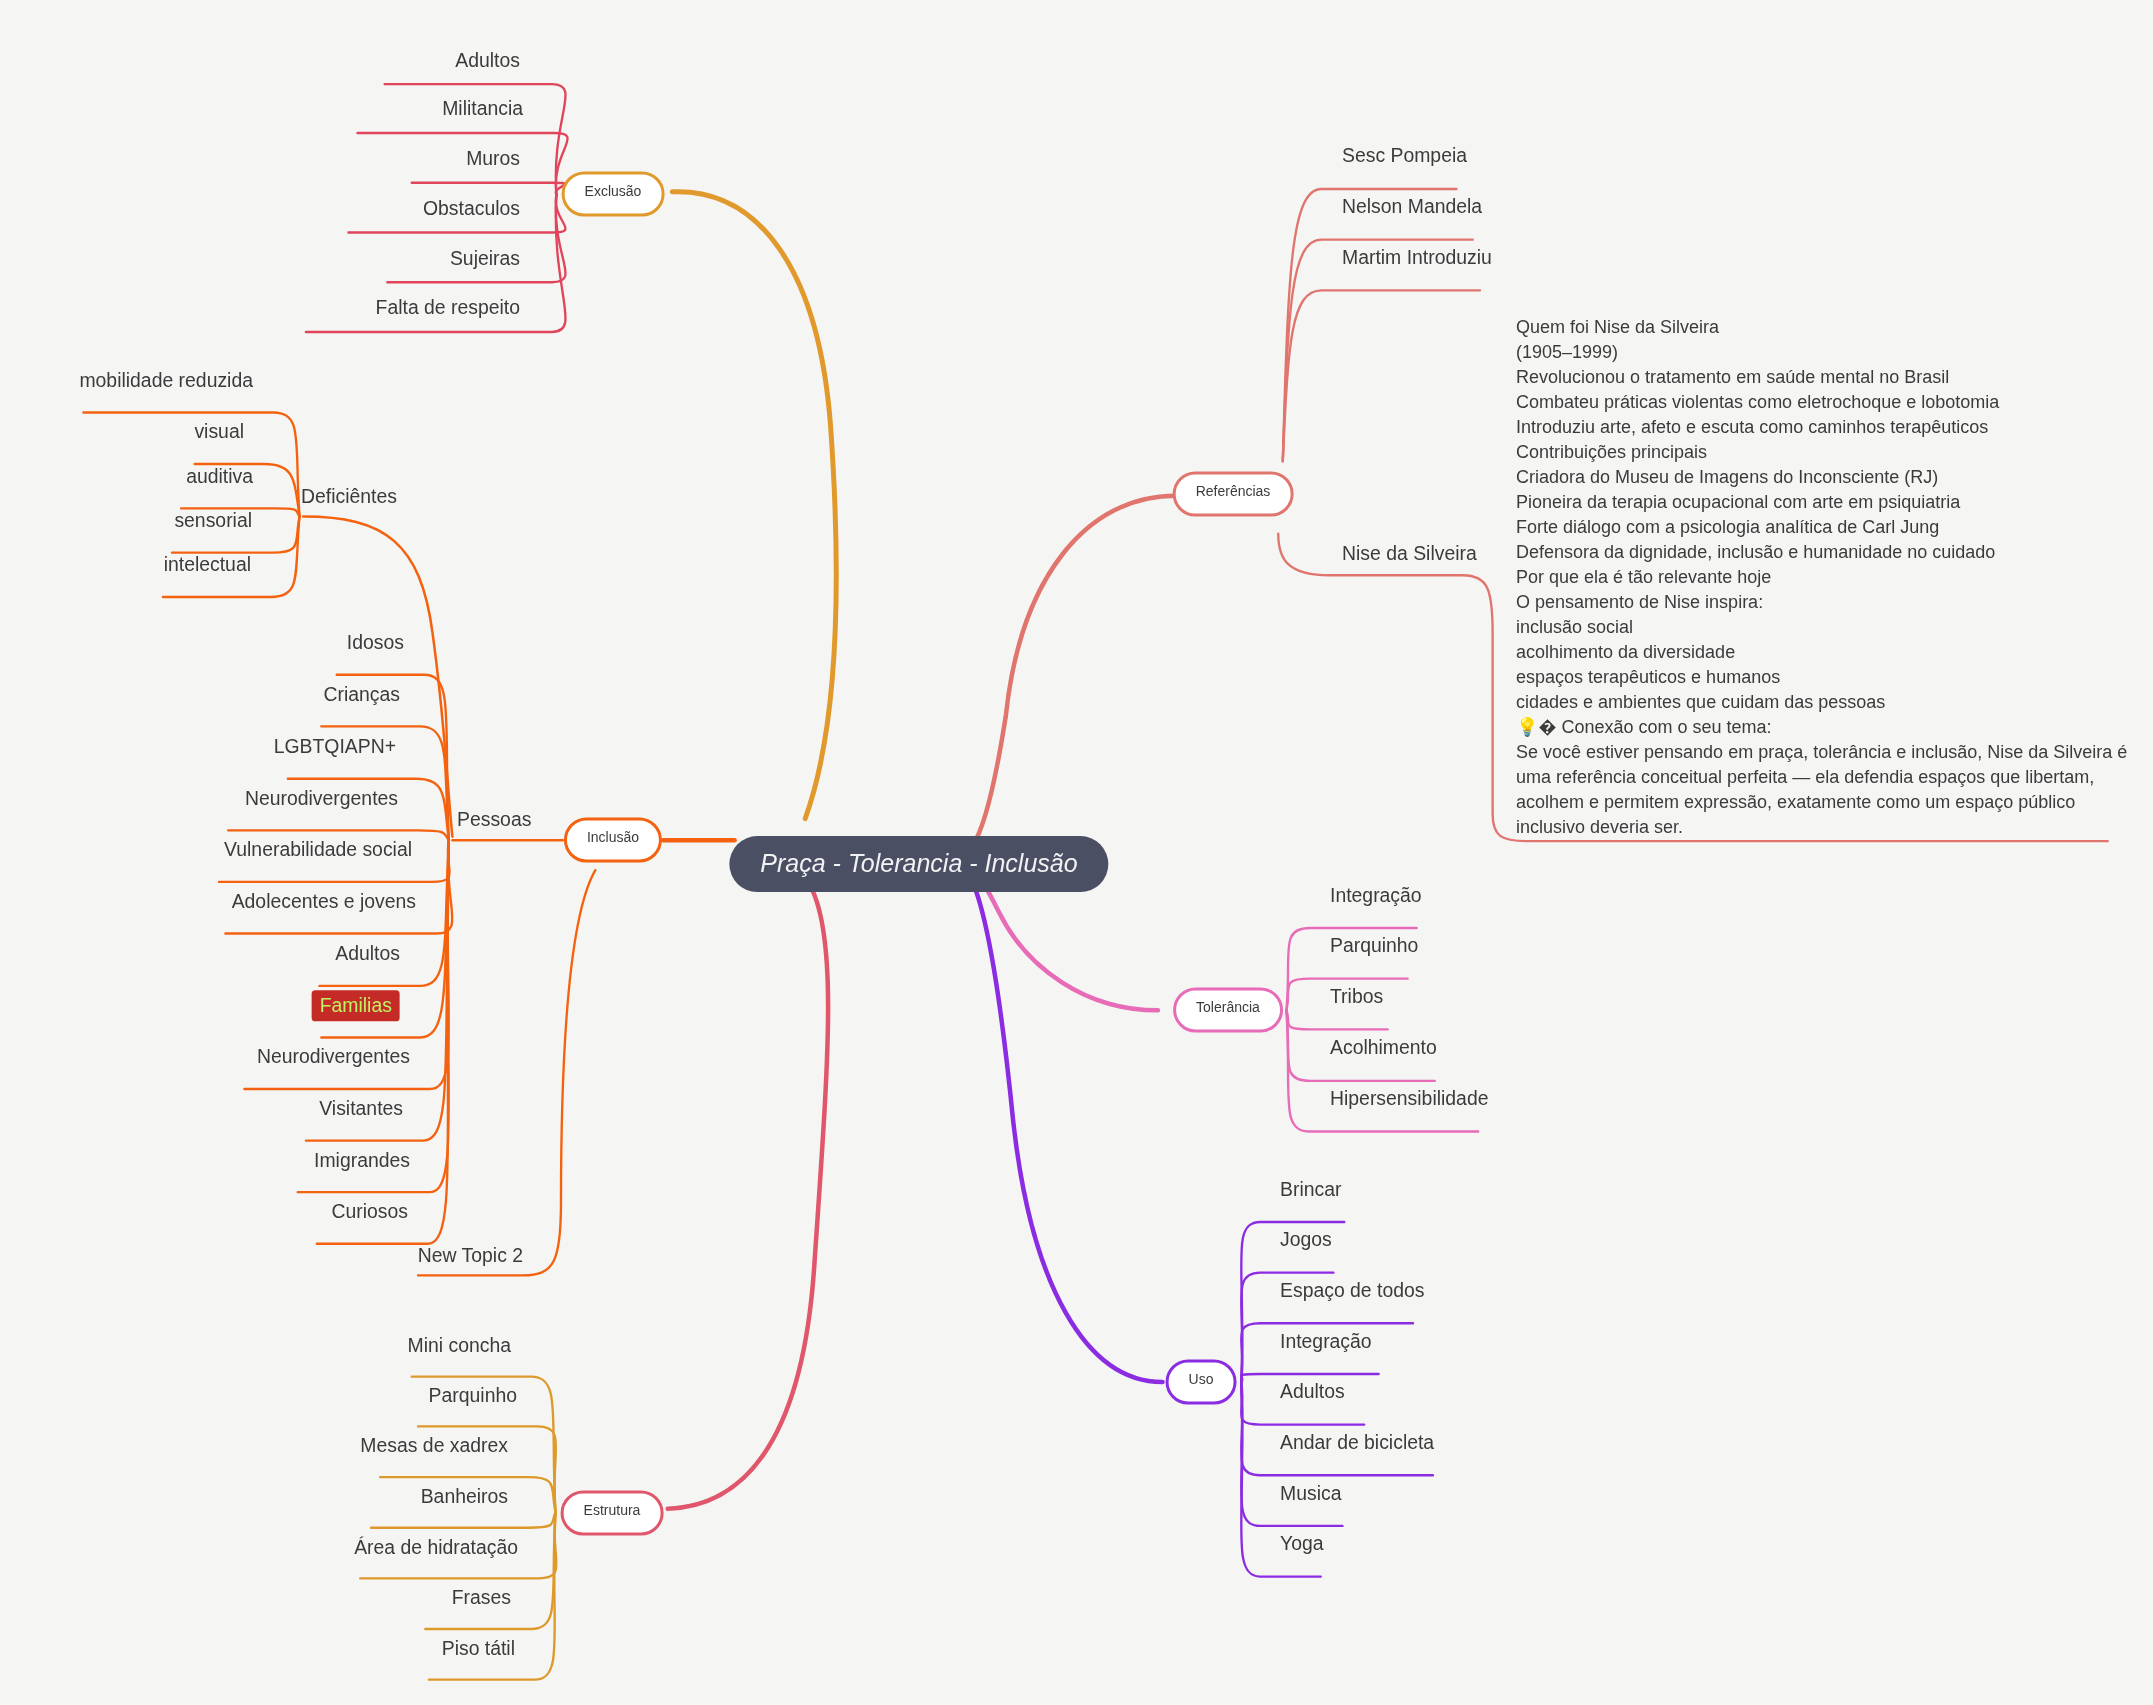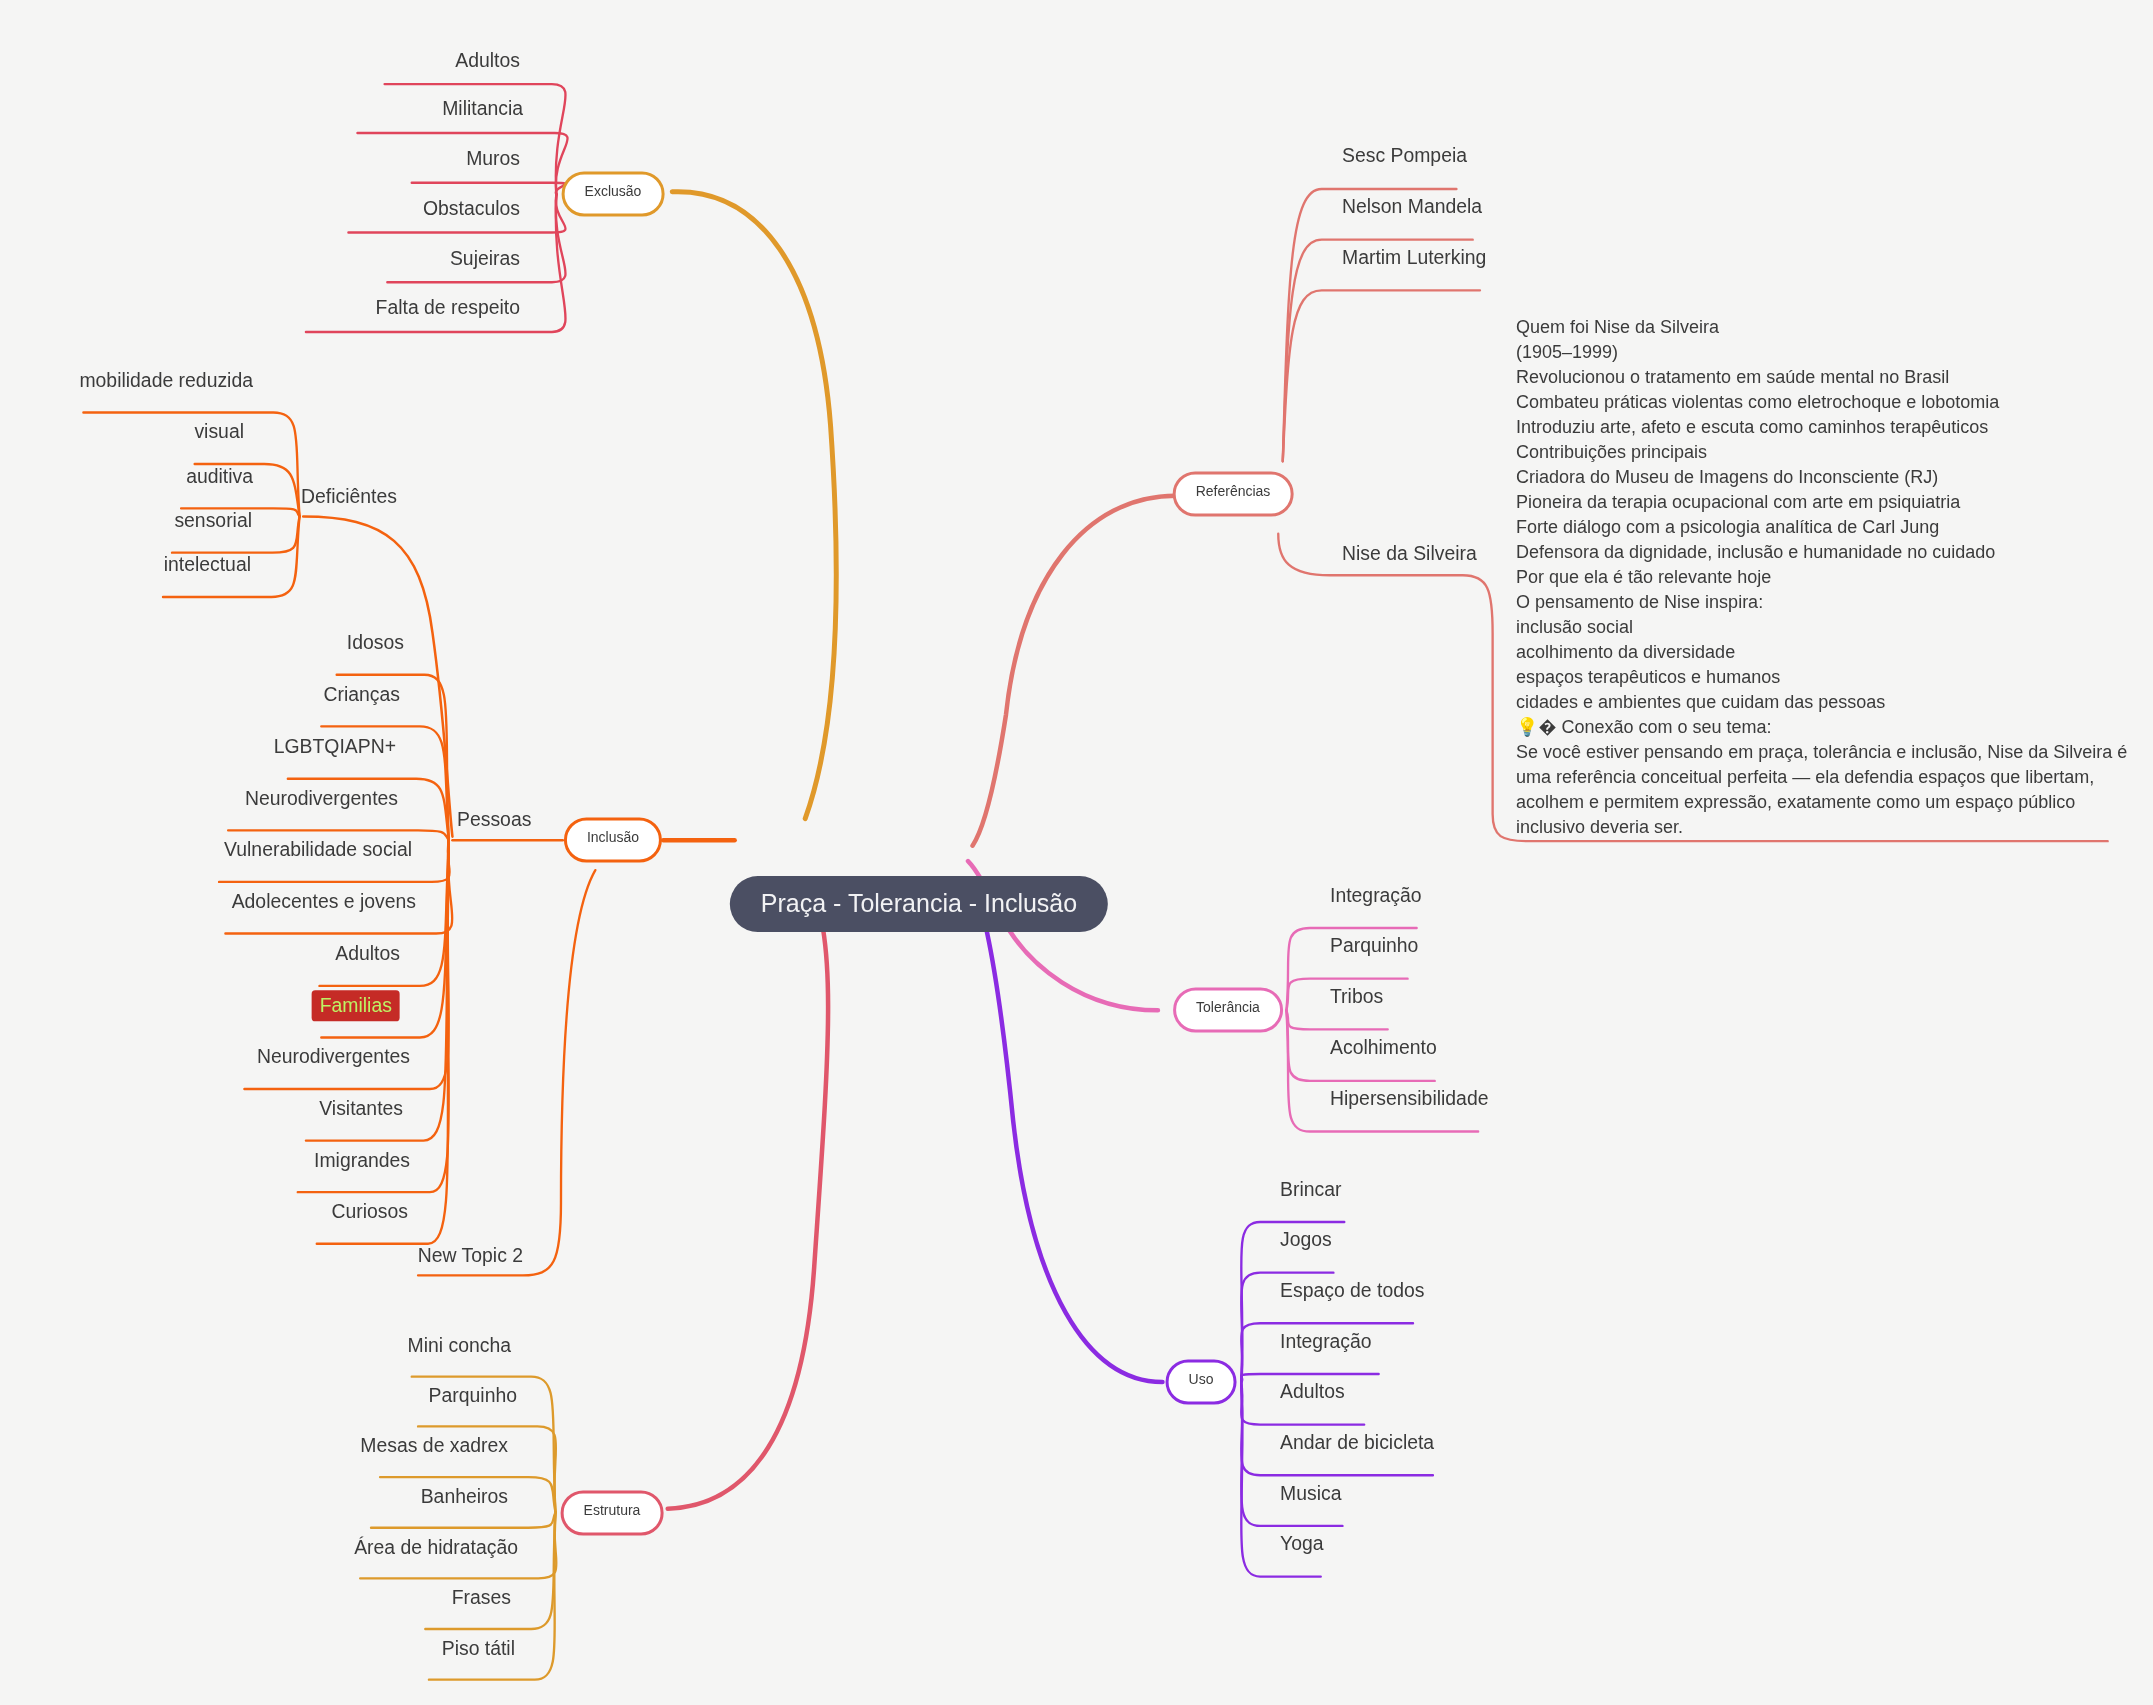--- a/index.html
+++ b/index.html
@@ -123,21 +123,21 @@
       <path d="M 1486 1351 L 1393 1351 C 1359 1351 1378 1404.1 1372 1528" fill="none" stroke="#8b2be2" stroke-width="2.6" stroke-linecap="round"></path>
       <path d="M 1474 1407 L 1393 1407 C 1359 1407 1378 1443.3 1372 1528" fill="none" stroke="#8b2be2" stroke-width="2.6" stroke-linecap="round"></path>
       <path d="M 1562 1463 L 1393 1463 C 1359 1463 1378 1482.5 1372 1528" fill="none" stroke="#8b2be2" stroke-width="2.6" stroke-linecap="round"></path>
       <path d="M 1524 1519 L 1393 1519 C 1359 1519 1378 1521.7 1372 1528" fill="none" stroke="#8b2be2" stroke-width="2.6" stroke-linecap="round"></path>
       <path d="M 1508 1575 L 1393 1575 C 1359 1575 1378 1560.9 1372 1528" fill="none" stroke="#8b2be2" stroke-width="2.6" stroke-linecap="round"></path>
       <path d="M 1584 1631 L 1393 1631 C 1359 1631 1378 1600.1 1372 1528" fill="none" stroke="#8b2be2" stroke-width="2.6" stroke-linecap="round"></path>
       <path d="M 1484 1687 L 1393 1687 C 1359 1687 1378 1639.3 1372 1528" fill="none" stroke="#8b2be2" stroke-width="2.6" stroke-linecap="round"></path>
       <path d="M 1460 1743 L 1393 1743 C 1359 1743 1378 1678.5 1372 1528" fill="none" stroke="#8b2be2" stroke-width="2.6" stroke-linecap="round"></path>
     </svg>
   <div id="nodes">
-      <div class="root" style="left: 919px; top: 904px;">Praça - Tolerancia - Inclusão</div>
+      <div class="root" style="left: 919px; top: 864px; font-style: italic;">Praça - Tolerancia - Inclusão</div>
       <div class="node pill exclusao" style="left: 613px; top: 194px;">Exclusão</div>
       <div class="node leaf r" style="left: 520px; top: 61px; transform: translate(-100%, -50%);">Adultos</div>
       <div class="node leaf r" style="left: 523px; top: 109px; transform: translate(-100%, -50%);">Militancia</div>
       <div class="node leaf r" style="left: 520px; top: 159px; transform: translate(-100%, -50%);">Muros</div>
       <div class="node leaf r" style="left: 520px; top: 209px; transform: translate(-100%, -50%);">Obstaculos</div>
       <div class="node leaf r" style="left: 520px; top: 259px; transform: translate(-100%, -50%);">Sujeiras</div>
       <div class="node leaf r" style="left: 520px; top: 308px; transform: translate(-100%, -50%);">Falta de respeito</div>
       <div class="node pill inclusao" style="left: 613px; top: 840px;">Inclusão</div>
       <div class="node leaf l" style="left: 457px; top: 820px; transform: translate(0px, -50%);">Pessoas</div>
       <div class="node leaf r" style="left: 404px; top: 643px; transform: translate(-100%, -50%);">Idosos</div>
@@ -163,21 +163,21 @@
       <div class="node leaf r" style="left: 511px; top: 1346px; transform: translate(-100%, -50%);">Mini concha</div>
       <div class="node leaf r" style="left: 517px; top: 1396px; transform: translate(-100%, -50%);">Parquinho</div>
       <div class="node leaf r" style="left: 508px; top: 1446px; transform: translate(-100%, -50%);">Mesas de xadrex</div>
       <div class="node leaf r" style="left: 508px; top: 1497px; transform: translate(-100%, -50%);">Banheiros</div>
       <div class="node leaf r" style="left: 518px; top: 1548px; transform: translate(-100%, -50%);">Área de hidratação</div>
       <div class="node leaf r" style="left: 511px; top: 1598px; transform: translate(-100%, -50%);">Frases</div>
       <div class="node leaf r" style="left: 515px; top: 1649px; transform: translate(-100%, -50%);">Piso tátil</div>
       <div class="node pill referencias" style="left: 1233px; top: 494px;">Referências</div>
       <div class="node leaf l" style="left: 1342px; top: 156px; transform: translate(0px, -50%);">Sesc Pompeia</div>
       <div class="node leaf l" style="left: 1342px; top: 207px; transform: translate(0px, -50%);">Nelson Mandela</div>
-      <div class="node leaf l" style="left: 1342px; top: 258px; transform: translate(0px, -50%);">Martim Luterking</div>
+      <div class="node leaf l" style="left: 1342px; top: 258px; transform: translate(0px, -50%);">Martim Introduziu</div>
       <div class="node leaf l" style="left: 1342px; top: 554px; transform: translate(0px, -50%);">Nise da Silveira</div>
       <div class="note" style="left: 1516px; top: 315px;"><div>Quem foi Nise da Silveira</div><div>(1905–1999)</div><div>Revolucionou o tratamento em saúde mental no Brasil</div><div>Combateu práticas violentas como eletrochoque e lobotomia</div><div>Introduziu arte, afeto e escuta como caminhos terapêuticos</div><div>Contribuições principais</div><div>Criadora do Museu de Imagens do Inconsciente (RJ)</div><div>Pioneira da terapia ocupacional com arte em psiquiatria</div><div>Forte diálogo com a psicologia analítica de Carl Jung</div><div>Defensora da dignidade, inclusão e humanidade no cuidado</div><div>Por que ela é tão relevante hoje</div><div>O pensamento de Nise inspira:</div><div>inclusão social</div><div>acolhimento da diversidade</div><div>espaços terapêuticos e humanos</div><div>cidades e ambientes que cuidam das pessoas</div><div><span class="bulb">💡</span>� Conexão com o seu tema:</div><div>Se você estiver pensando em praça, tolerância e inclusão, Nise da Silveira é</div><div>uma referência conceitual perfeita — ela defendia espaços que libertam,</div><div>acolhem e permitem expressão, exatamente como um espaço público</div><div>inclusivo deveria ser.</div></div>
       <div class="node pill tolerancia" style="left: 1228px; top: 1010px;">Tolerância</div>
       <div class="node leaf l" style="left: 1330px; top: 896px; transform: translate(0px, -50%);">Integração</div>
       <div class="node leaf l" style="left: 1330px; top: 946px; transform: translate(0px, -50%);">Parquinho</div>
       <div class="node leaf l" style="left: 1330px; top: 997px; transform: translate(0px, -50%);">Tribos</div>
       <div class="node leaf l" style="left: 1330px; top: 1048px; transform: translate(0px, -50%);">Acolhimento</div>
       <div class="node leaf l" style="left: 1330px; top: 1099px; transform: translate(0px, -50%);">Hipersensibilidade</div>
       <div class="node pill uso" style="left: 1201px; top: 1382px;">Uso</div>
       <div class="node leaf l" style="left: 1280px; top: 1190px; transform: translate(0px, -50%);">Brincar</div>

